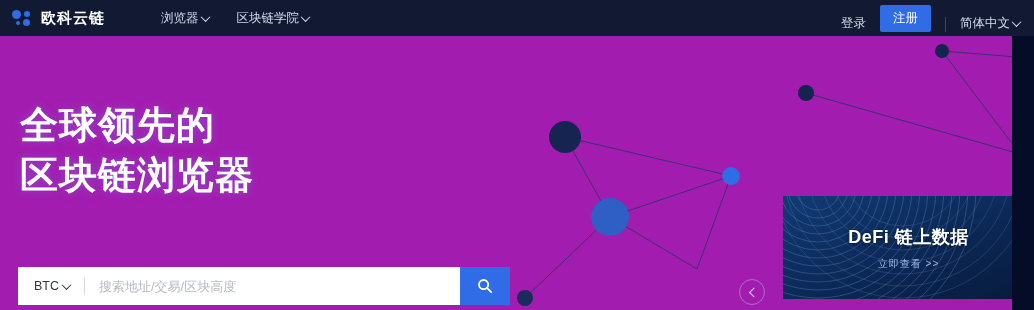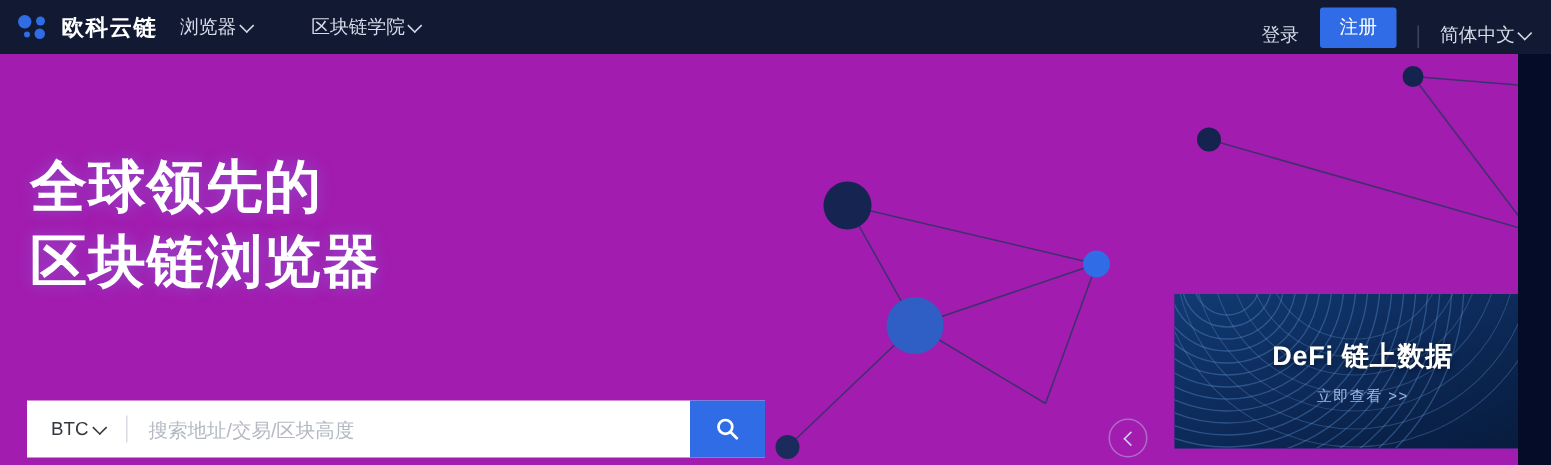--- a/index.html
+++ b/index.html
@@ -26,21 +26,21 @@
   .logo-mark { position: relative; width: 22px; height: 18px; }
   .logo-mark i { position: absolute; display: block; border-radius: 50%; background: #2f6ce5; }
   .d1 { width: 9px; height: 9px; left: 0px;  top: 1px; }
   .d2 { width: 6px; height: 6px; left: 12px; top: 2px; }
   .d3 { width: 7px; height: 7px; left: 11px; top: 10px; }
   .d4 { width: 4px; height: 4px; left: 4px;  top: 12px; background: #1d47a0; }
   .logo-text {
     color: #ffffff; font-size: 15px; font-weight: bold;
     letter-spacing: 1px; white-space: nowrap;
   }
-  .nav { display: flex; align-items: flex-start; margin-left: 15px; gap: 40px; }
+  .nav { display: flex; align-items: flex-start; margin-left: 56px; gap: 28px; }
   .nav-item {
     color: #d6dcea; font-size: 12.5px;
     display: flex; align-items: center; gap: 3px;
     white-space: nowrap; cursor: pointer;
   }
   .chev {
     display: inline-block; width: 7px; height: 7px;
     border-right: 1.6px solid currentColor;
     border-bottom: 1.6px solid currentColor;
     transform: rotate(45deg) translate(-1px,-1px);

